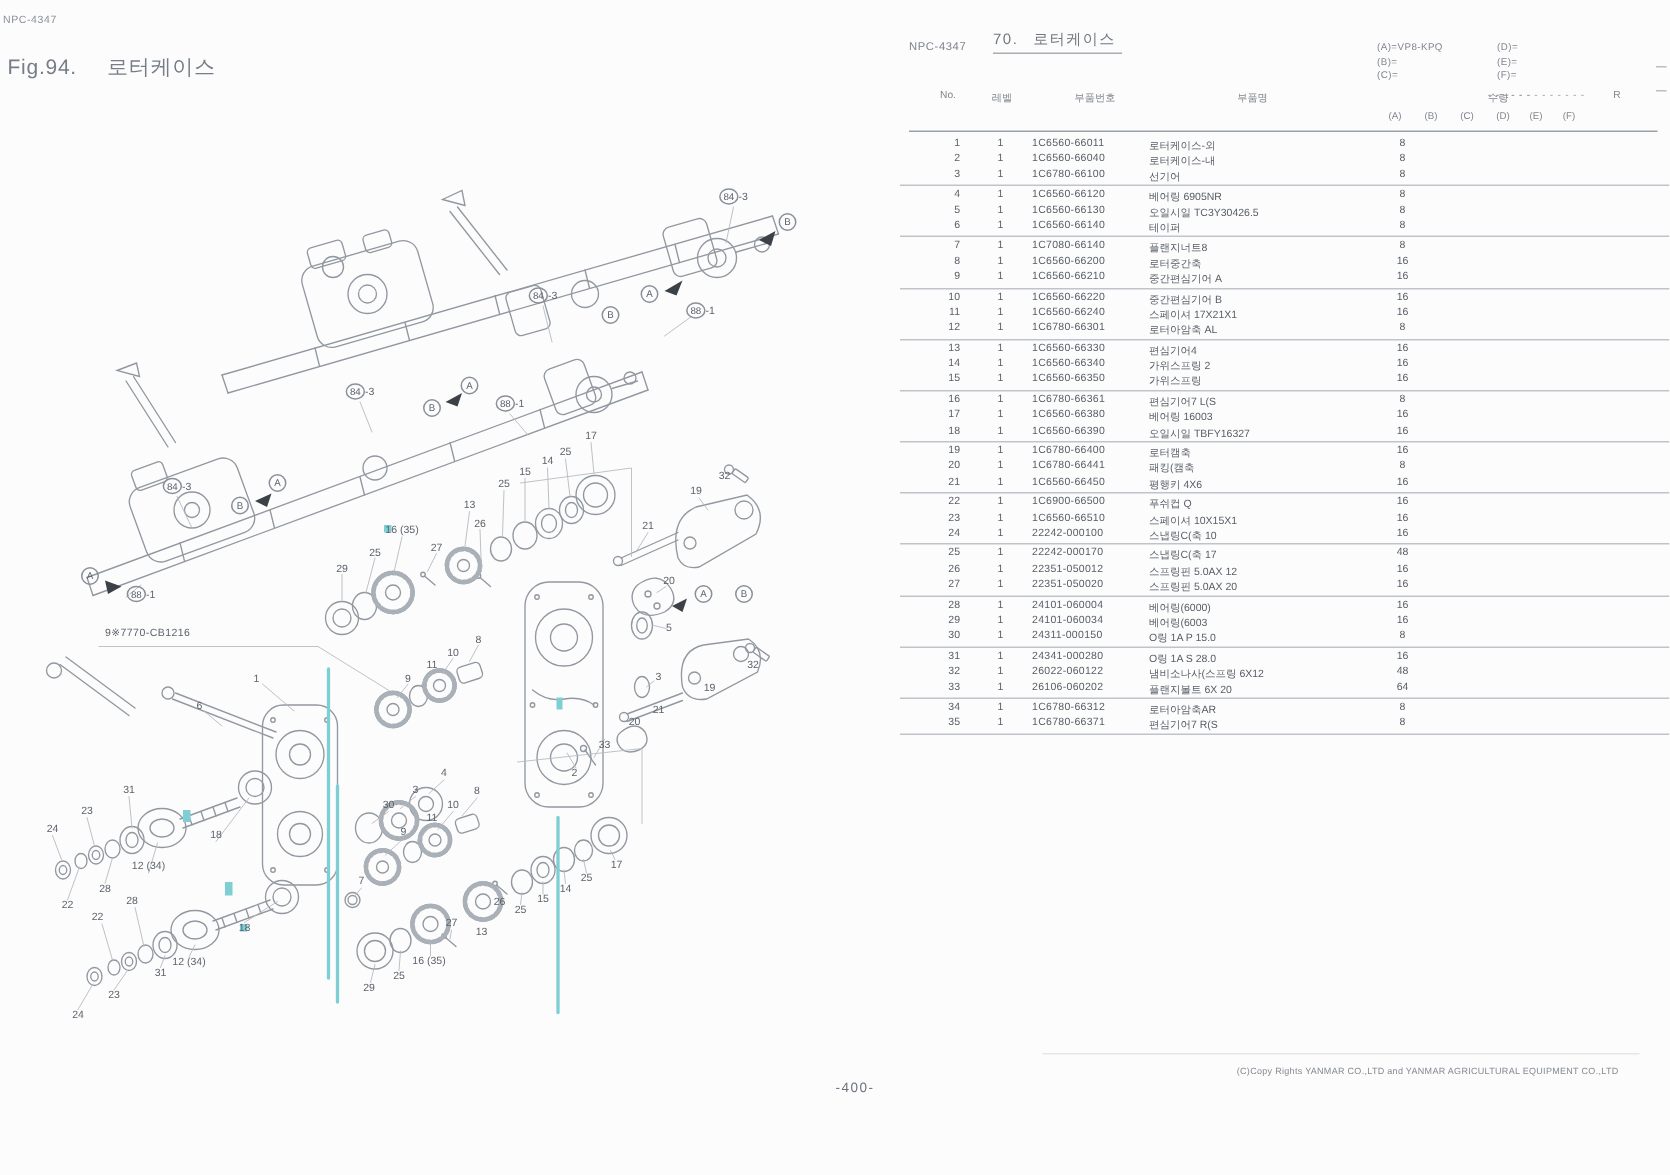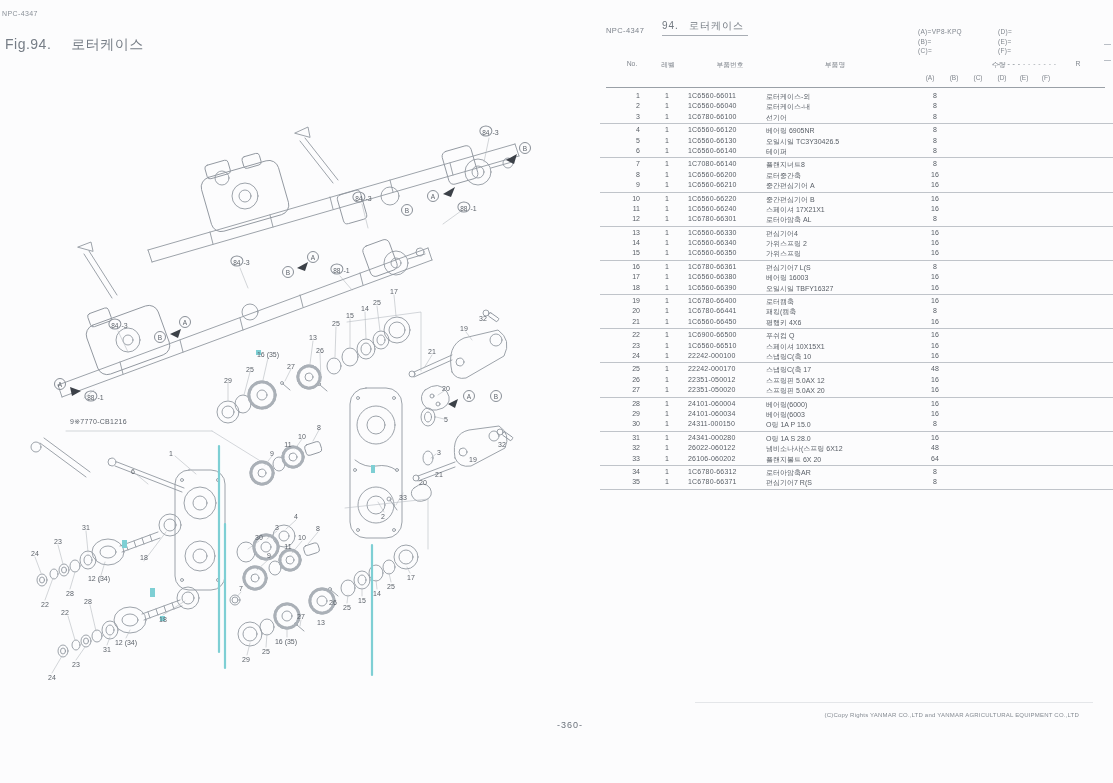--- a/index.html
+++ b/index.html
@@ -480,26 +480,26 @@
       <div class="callout" style="left: 321px; top: 622px;">13</div>
       <div class="callout" style="left: 333px; top: 602px;">26</div>
       <div class="callout" style="left: 347px; top: 607px;">25</div>
       <div class="callout" style="left: 362px; top: 600px;">15</div>
       <div class="callout" style="left: 377px; top: 593px;">14</div>
       <div class="callout" style="left: 391px; top: 586px;">25</div>
       <div class="callout" style="left: 411px; top: 577px;">17</div>
     </div>
 </div>
 
-<div class="abs pagenum">-360-</div>
+<div class="abs pagenum">-400-</div>
 
 <div class="abs" id="right">
   <div class="abs rcode">NPC-4347</div>
   <div class="abs rtitle">
-    <span>94.</span><span class="tname">로터케이스</span>
+    <span>70.</span><span class="tname">로터케이스</span>
   </div>
   <div class="abs" id="variants">
       <span>(A)=VP8-KPQ</span>
       <span>(B)=</span>
       <span>(C)=</span>
       <span>(D)=</span>
       <span>(E)=</span>
       <span>(F)=</span>
     </div>
   <div class="abs thead">

